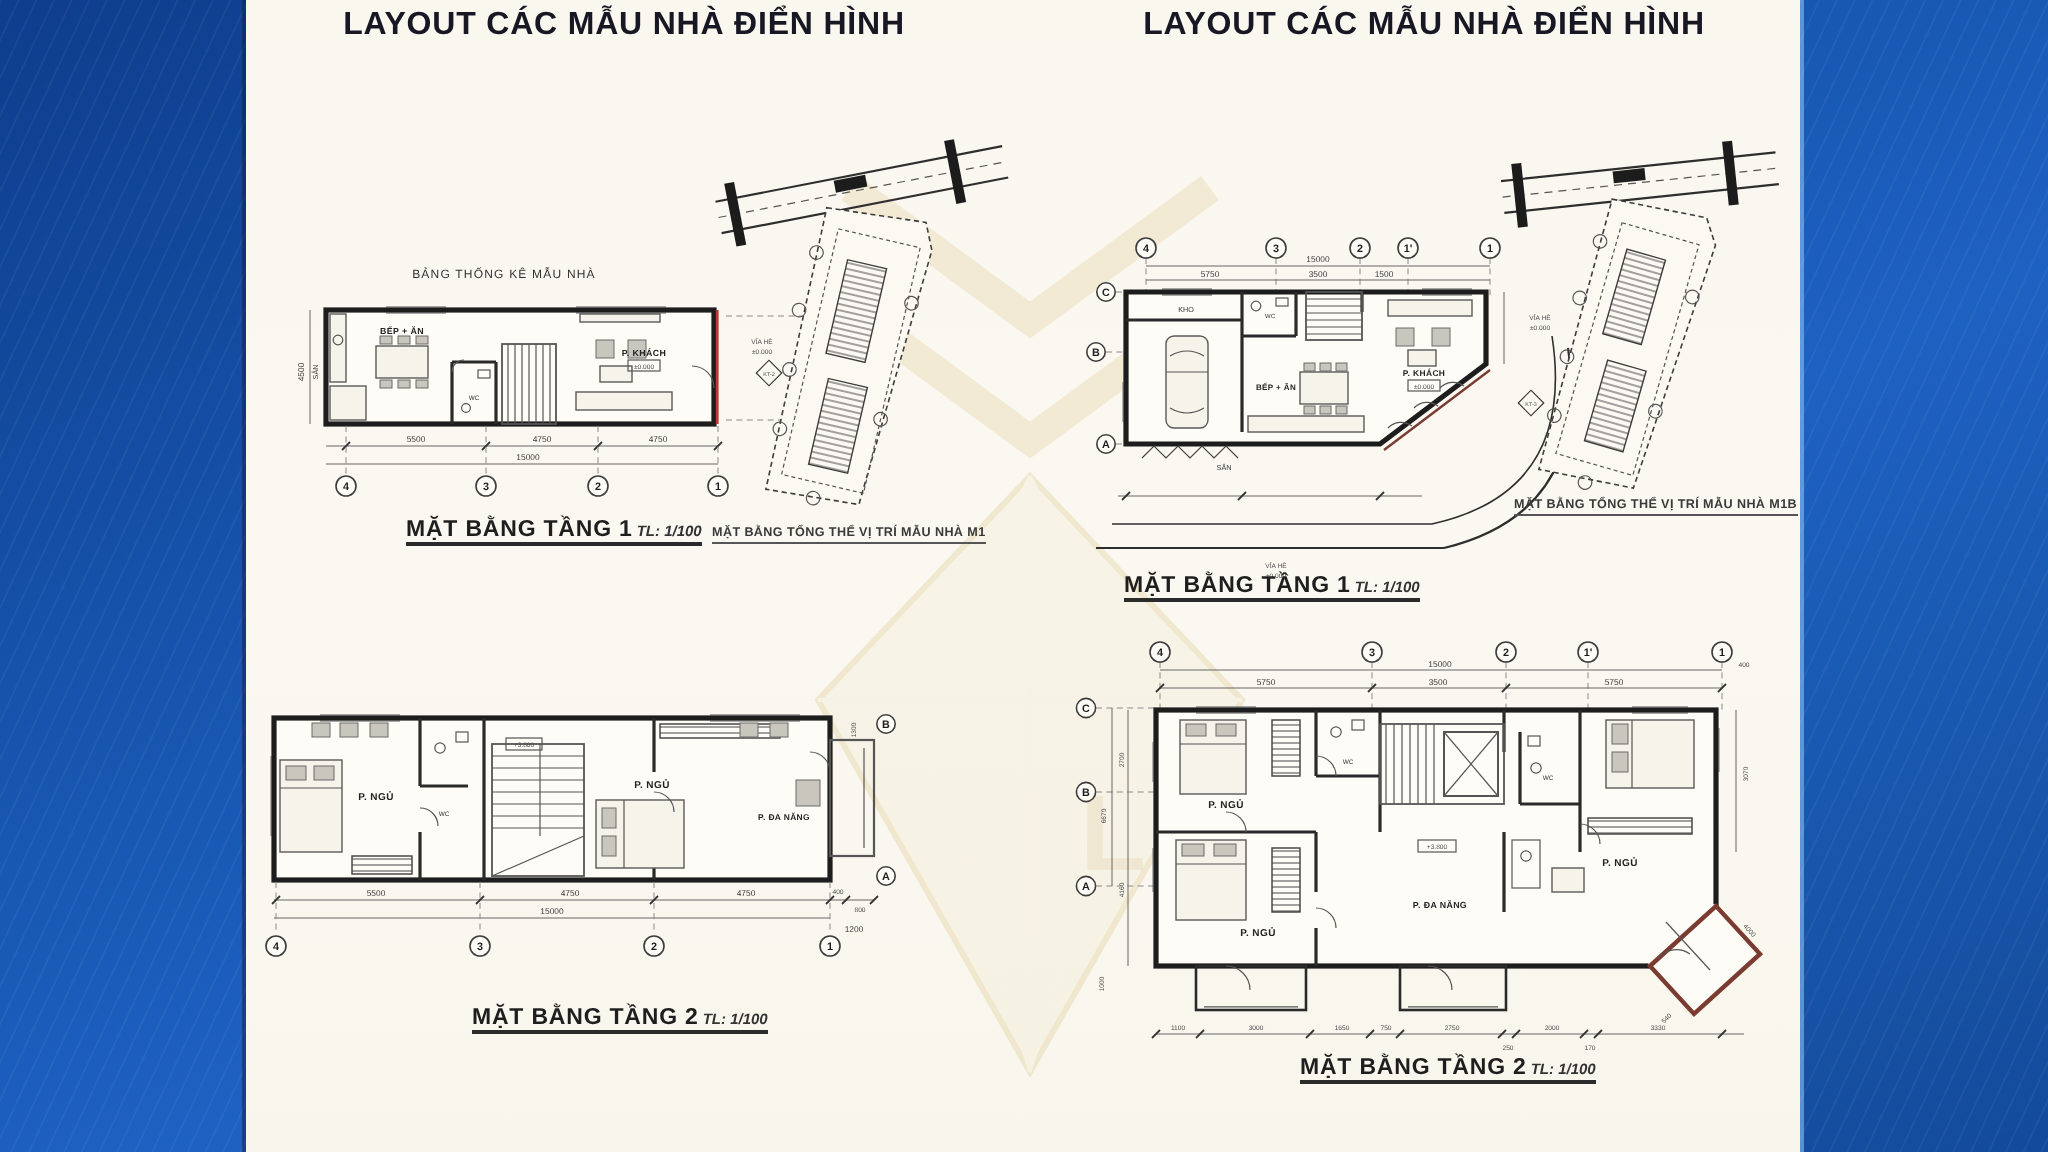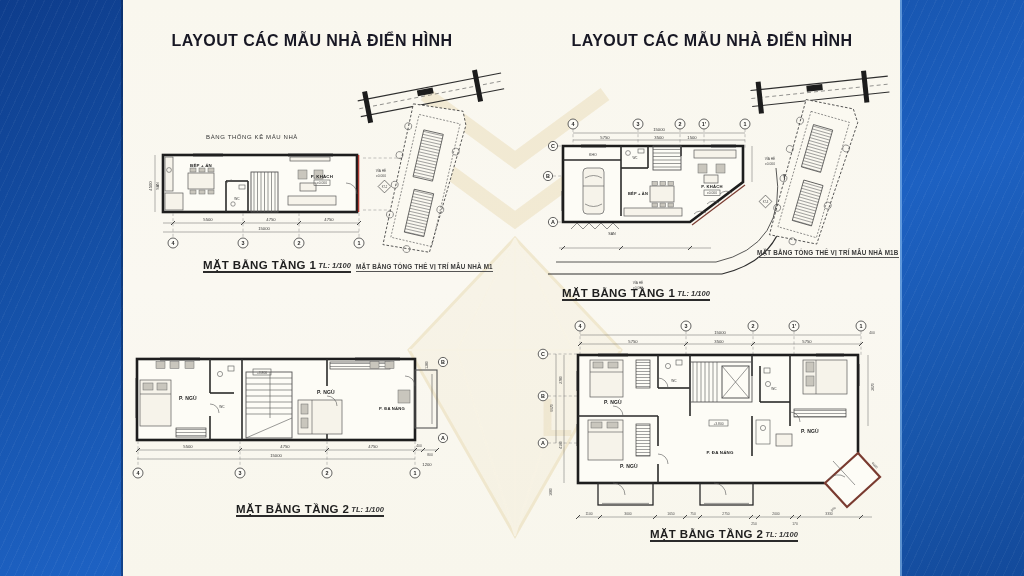--- a/index.html
+++ b/index.html
@@ -12,21 +12,21 @@
     content:"";position:absolute;inset:0;
     background:repeating-linear-gradient(115deg,rgba(255,255,255,.045) 0 1px,transparent 1px 8px);
     pointer-events:none;
   }
   .page{
     position:absolute;left:123px;top:0;width:777px;height:576px;
     background:linear-gradient(180deg,#f9f7ee 0%,#faf8f1 50%,#f8f6ec 100%);
     box-shadow:-2px 0 0 rgba(6,30,70,.45), 2px 0 0 rgba(150,200,245,.55);
   }
   .title{
-    position:absolute;top:32px;width:324px;text-align:center;
+    position:absolute;top:4px;width:324px;text-align:center;
     font-size:16px;font-weight:700;letter-spacing:.4px;color:#181824;
   }
   .cap{
     position:absolute;display:flex;align-items:center;gap:2px;
     border-bottom:2px solid #2b2b2b;padding-bottom:0;color:#1e1e1e;white-space:nowrap;
   }
   .cap .big{font-size:11.5px;font-weight:700;letter-spacing:.4px;}
   .cap .small{font-size:7.5px;font-weight:700;color:#333;font-style:italic;}
   .minicap{
     position:absolute;font-size:6.3px;font-weight:700;color:#3a3a3a;

